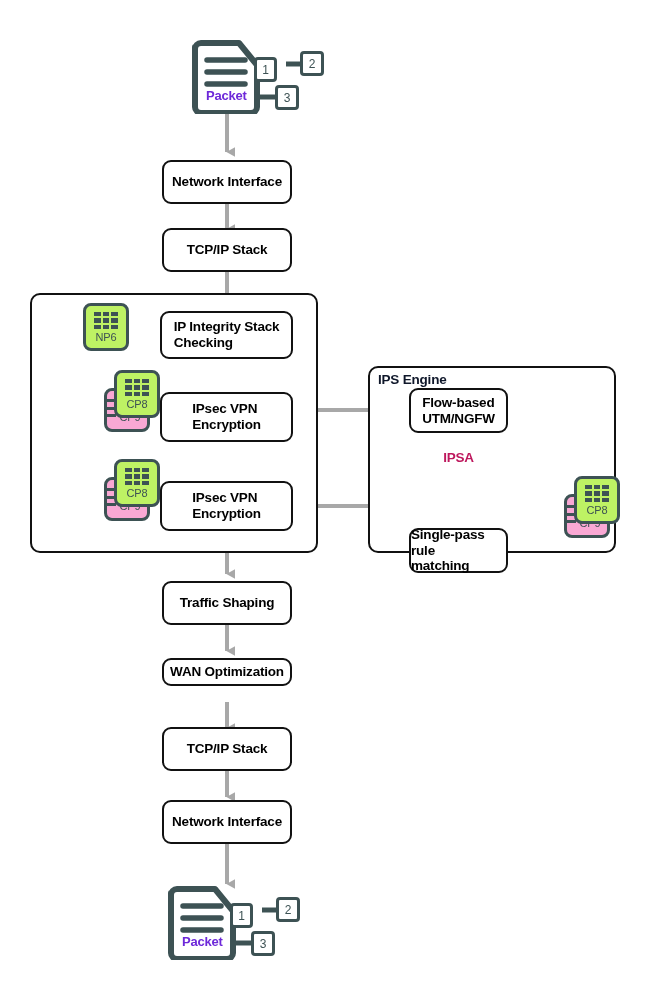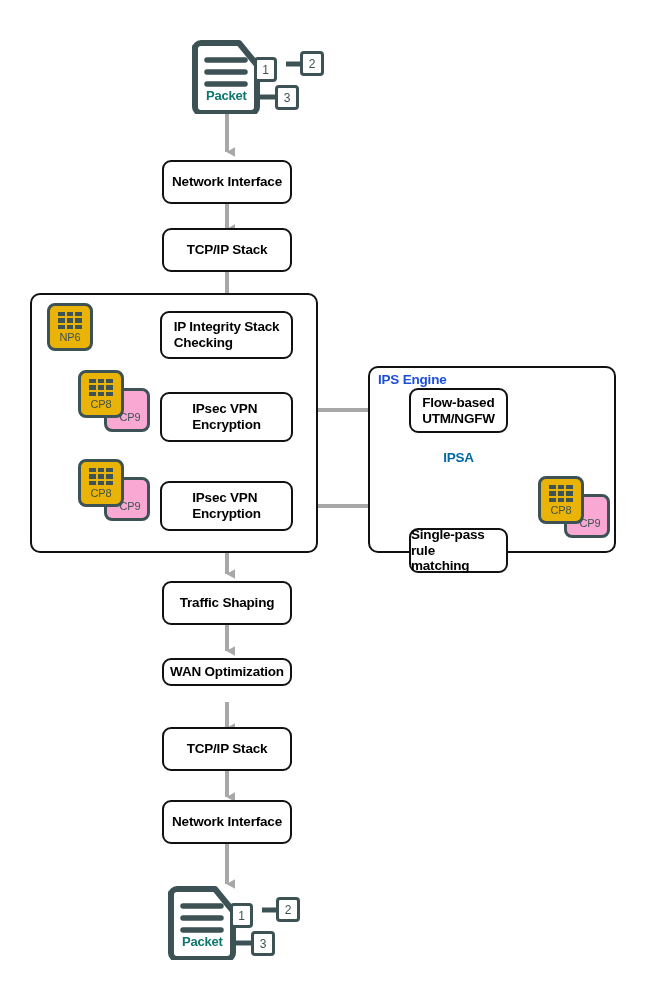--- a/index.html
+++ b/index.html
@@ -42,38 +42,39 @@
     position: absolute;
     box-sizing: border-box;
     border: 2.5px solid #111111;
     border-radius: 10px;
     background: #ffffff;
   }
   .container-label {
     position: absolute;
     font-weight: bold;
     font-size: 13.5px;
-    color: #1d4ed8;
+    color: #0f172a;
     letter-spacing: -0.2px;
   }
   .ipsa-label {
     position: absolute;
     font-weight: bold;
     font-size: 13.5px;
-    color: #0369a1;
+    color: #be185d;
     letter-spacing: -0.2px;
     text-align: center;
   }
   
   .chip {
     position: absolute;
     box-sizing: border-box;
     border: 3px solid #3d5254;
     border-radius: 8px;
-    background: #eab308;
+    background: #bef264;
+    margin-left: 36px;
   }
   .chip-grid {
     position: absolute;
     display: grid;
     grid-template-columns: repeat(3, 1fr);
     grid-template-rows: repeat(3, 1fr);
     gap: 2px;
   }
   .chip-grid i {
     display: block;
@@ -106,21 +107,21 @@
     display: block;
     background: #3d5254;
     height: 3px;
   }
   
   .packet-wrap { position: absolute; }
   .packet-label {
     position: absolute;
     font-weight: bold;
     font-size: 13px;
-    color: #0f766e;
+    color: #6d28d9;
     letter-spacing: -0.2px;
   }
   .badge {
     position: absolute;
     box-sizing: border-box;
     border: 3px solid #3d5254;
     border-radius: 4px;
     background: #ffffff;
     color: #3d5254;
     font-size: 12px;

